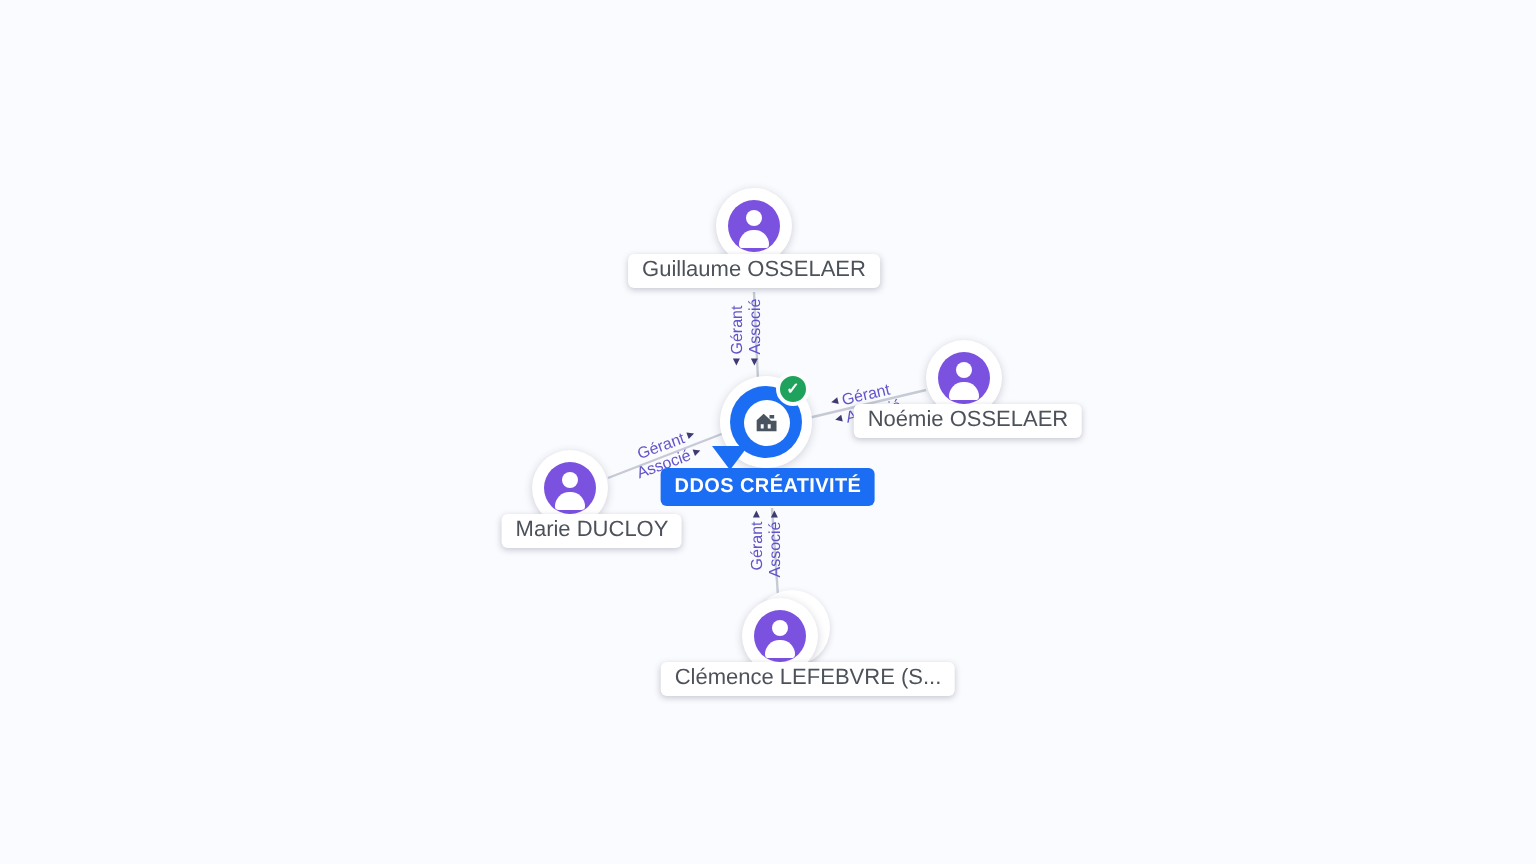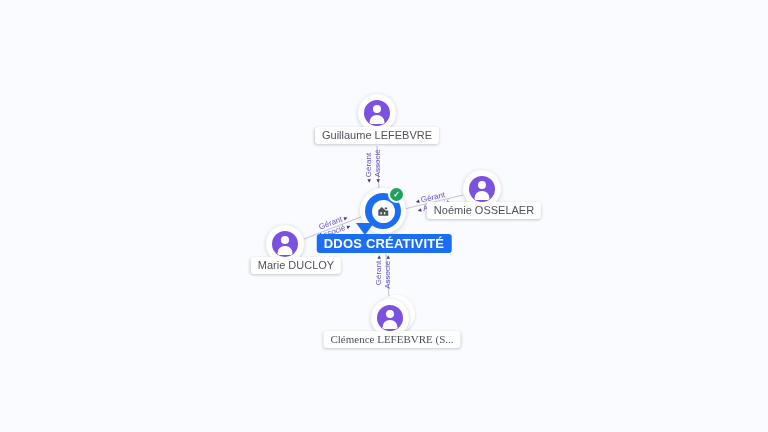--- a/index.html
+++ b/index.html
@@ -72,21 +72,21 @@
     position:absolute;left:23px;top:-7px;
     width:13px;height:13px;border-radius:50%;
     background:#1fa35c;border:2px solid #fdfdfe;
     color:#ffffff;font-size:8px;font-weight:bold;
     display:flex;align-items:center;justify-content:center;
     z-index:5;
   }
   .company-label{
     position:absolute;transform:translateX(-50%);
     background:#1b6ef3;color:#ffffff;
-    font-size:13px;font-weight:700;letter-spacing:0.2px;
+    font-size:10px;font-weight:700;letter-spacing:0.2px;
     line-height:12px;padding:3.5px 7px;border-radius:3px;
     white-space:nowrap;z-index:4;
   }
 
   
   .edge-label{
     position:absolute;z-index:2;
     transform-origin:center center;
     color:#6254c8;font-size:8px;line-height:9px;
     white-space:nowrap;
@@ -151,21 +151,21 @@
     </div>
   </div>
 
   <div class="node">
     <div class="avatar-outer" style="left:358px;top:94px;">
       <div class="avatar-inner">
         <div class="person-head"></div>
           <div class="person-body"></div>
       </div>
     </div>
-    <div class="node-label" style="left:377px;top:127px;">Guillaume LEFEBVRE</div>
+    <div class="node-label" style="left:377px;top:127px;">Guillaume OSSELAER</div>
   </div>
 
   <div class="node">
     <div class="avatar-outer" style="left:463px;top:170px;">
       <div class="avatar-inner">
         <div class="person-head"></div>
           <div class="person-body"></div>
       </div>
     </div>
     <div class="node-label" style="left:484px;top:202px;text-align:center;">Noémie OSSELAER</div>
@@ -182,21 +182,21 @@
   </div>
 
   <div class="node">
     <div class="avatar-outer ghost" style="left:377px;top:295px;"></div>
     <div class="avatar-outer" style="left:371px;top:299px;">
       <div class="avatar-inner">
         <div class="person-head"></div>
           <div class="person-body"></div>
       </div>
     </div>
-    <div class="node-label" style="left:392px;top:331px;font-family:Liberation Serif, serif;">Clémence LEFEBVRE (S...</div>
+    <div class="node-label" style="left:404px;top:331px;">Clémence LEFEBVRE (S...</div>
   </div>
 
   <div class="pin-halo" style="left:360px;top:188px;"></div>
   <div class="pin" style="left:365px;top:193px;">
     <div class="pin-circle">
       <div class="pin-white">
         <svg width="14" height="14" viewBox="0 0 24 24">
           <path fill="#4a5360" d="M4 20V10.5L10 5l6 5.5V11h5v9H4zm3.5-2.5h2.5V14H7.5v3.5zm6 0h2.5V14h-2.5v3.5z"></path>
           <path fill="#4a5360" d="M15 6h4v3h-4z"></path>
         </svg>

